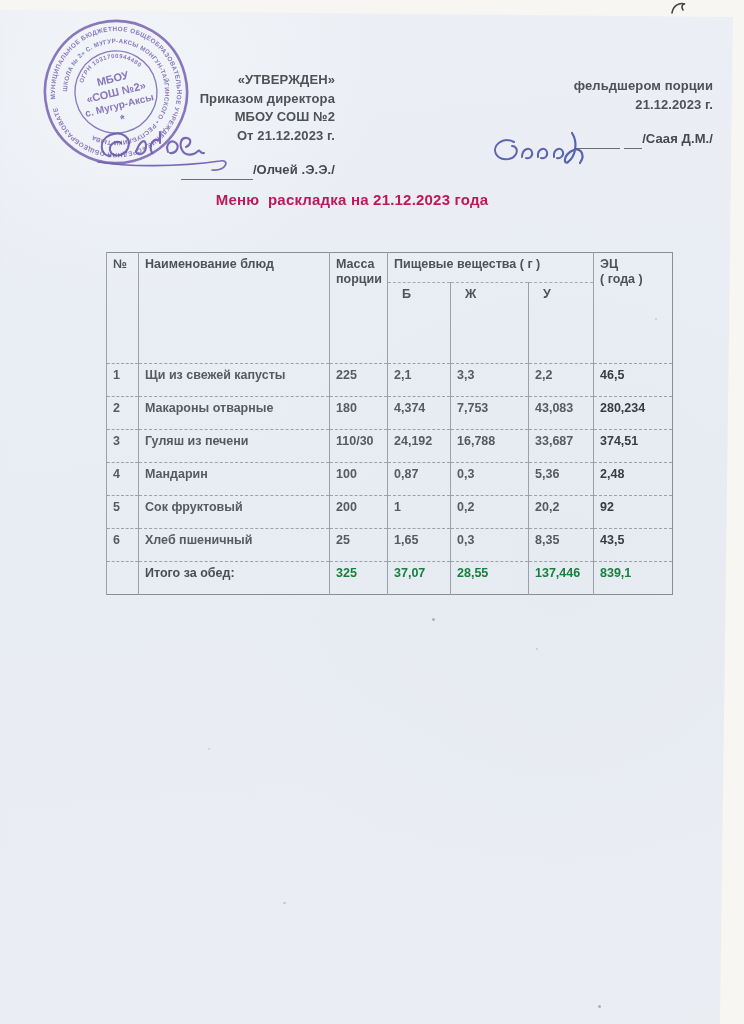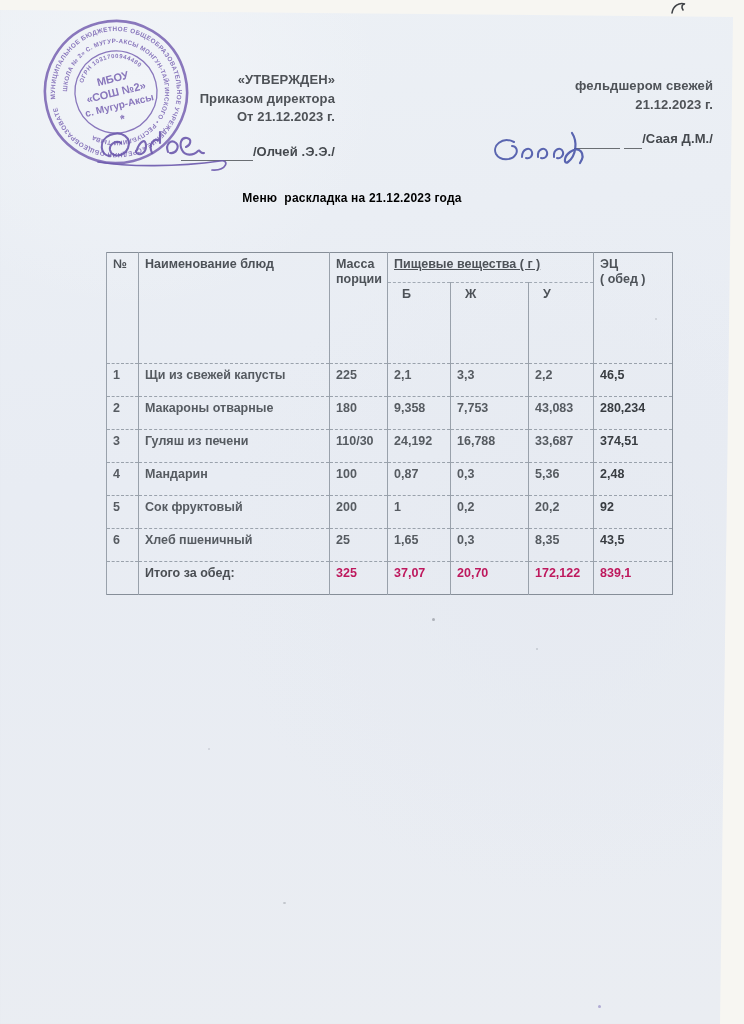--- a/index.html
+++ b/index.html
@@ -25,45 +25,45 @@
   
   .hblock{position:absolute;color:#4e5257;font-size:13px;font-weight:bold;line-height:18.5px;letter-spacing:.1px;text-align:right;}
   .approved{left:105px;top:71px;width:230px;}
   .agreed{left:483px;top:77px;width:230px;}
   .sigrow{position:relative;height:22px;margin-top:16px;white-space:nowrap;}
   .underl{display:inline-block;border-bottom:1.4px solid #6a6e73;height:14px;vertical-align:bottom;}
   .sig-name{font-weight:bold;color:#45494e;}
   
   .doc-title{
     position:absolute;left:106px;top:191px;width:492px;text-align:center;
-    color:#000000;font-size:12px;font-weight:bold;white-space:pre;letter-spacing:.2px;
+    color:#be185d;font-size:15px;font-weight:bold;white-space:pre;letter-spacing:.2px;
   }
   
   table.menu{
     position:absolute;left:106px;top:252px;width:566px;
     border-collapse:collapse;table-layout:fixed;
     font-size:12.5px;font-weight:bold;color:#565b61;
   }
   table.menu{border:1.6px solid #868e98;}
   table.menu th,table.menu td{
     border-left:1px solid #99a1ab;
     border-top:1px dashed #9aa2ac;
     padding:4px 4px 2px 6px;
     vertical-align:top;text-align:left;
     overflow:hidden;white-space:normal;
     font-weight:bold;
   }
   table.menu thead th{color:#4d5258;line-height:15px;}
-  th.group{border-top:none;text-decoration:underline;}
+  th.group{border-top:none;}
   tr.subhead th{border-top:1px dashed #a2aab4;padding-left:14px;}
   th.ec-head{line-height:15px;padding-top:24px;padding-left:10px;}
   tr.h1 th{border-top:none;}
   td.c-num,th.h-num{padding-left:5px;}
   td.c-ec{color:#383c41;}
-  tr.total td{color:#be185d;}
+  tr.total td{color:#15803d;}
   tr.total td.c-name{color:#4a4e53;}
   tbody td{height:24px;}
   
   .stamp{position:absolute;left:26px;top:12px;width:180px;height:156px;opacity:.88;}
   .ink{position:absolute;pointer-events:none;}
   .speck{position:absolute;border-radius:50%;}
   .s1{left:432px;top:618px;width:3px;height:3px;background:#7e828a;opacity:.55;}
   .s2{left:283px;top:902px;width:3px;height:2px;background:#9a9ea6;opacity:.5;}
   .s3{left:536px;top:648px;width:2px;height:2px;background:#9a9ea6;opacity:.45;}
   .s4{left:208px;top:748px;width:2px;height:2px;background:#a2a6ae;opacity:.4;}
@@ -96,39 +96,40 @@
     <text x="90" y="70" text-anchor="middle" font-size="11" font-weight="bold">МБОУ</text>
     <text x="90" y="84" text-anchor="middle" font-size="11" font-weight="bold">«СОШ №2»</text>
     <text x="90" y="97" text-anchor="middle" font-size="10" font-weight="bold">с. Мугур-Аксы</text>
     <text x="90" y="112" text-anchor="middle" font-size="12" font-weight="bold">*</text>
   </g>
 </svg>
 
 <div class="hblock approved">
   <div>«УТВЕРЖДЕН»</div>
   <div>Приказом директора</div>
+  <div>МБОУ СОШ №2</div>
   <div>От 21.12.2023 г.</div>
   <div class="sigrow">
     <span class="underl" style="width:72px"></span><span class="sig-name">/Олчей .Э.Э./</span>
   </div>
 </div>
 
 <svg class="ink" style="left:94px;top:126px;width:150px;height:50px" viewBox="0 0 150 50">
   <g fill="none" stroke="#6c59ad" stroke-width="2.1" stroke-linecap="round" opacity=".9">
     <path d="M16,30 C6,30 4,14 16,9 C28,4 38,12 34,22 C30,31 18,32 16,24 C15,18 22,14 27,17"></path>
     <path d="M42,26 C46,14 52,12 52,20 C52,27 46,30 43,27"></path>
     <path d="M58,27 C54,18 60,11 66,15 M66,6 L66,17"></path>
     <path d="M74,26 C71,18 77,13 82,17 C86,21 82,28 76,27"></path>
     <path d="M92,21 C97,19 98,13 93,12 C87,11 85,18 88,24 C91,30 99,30 104,25 C106,23 106,28 110,27"></path>
     <path d="M4,36 C34,41 84,41 126,35 C136,33 133,45 118,44" stroke-width="1.7"></path>
   </g>
 </svg>
 
 <div class="hblock agreed">
-  <div>фельдшером свежей</div>
+  <div>фельдшером порции</div>
   <div>21.12.2023 г.</div>
   <div class="sigrow">
     <span class="underl" style="width:46px"></span>&nbsp;<span class="underl" style="width:18px"></span><span class="sig-name">/Саая Д.М./</span>
   </div>
 </div>
 
 <svg class="ink" style="left:488px;top:130px;width:115px;height:42px" viewBox="0 0 115 42">
   <g fill="none" stroke="#4a56a9" stroke-width="2" stroke-linecap="round" opacity=".9">
     <path d="M26,12 C14,6 4,16 8,24 C12,31 24,31 28,24 C30,20 28,16 24,16"></path>
     <path d="M34,27 C34,19 42,16 44,22 C45,26 42,29 38,28"></path>
@@ -151,21 +152,21 @@
       <col style="width:79px">
   </colgroup>
   <thead>
     <tr class="h1" style="height:30px">
       <th class="h-num" rowspan="2">№</th>
       <th rowspan="2">Наименование блюд</th>
       <th rowspan="2">Масса порции</th>
       <th class="group" colspan="3">Пищевые вещества ( г )</th>
       <th class="ec-head" rowspan="2">
         <span>ЭЦ</span><br>
-        <span>( обед )</span>
+        <span>( года )</span>
       </th>
     </tr>
     <tr class="subhead" style="height:81px">
       <th>Б</th>
       <th>Ж</th>
       <th>У</th>
     </tr>
   </thead>
   <tbody id="menu-body">
       <tr style="height: 33px;">
@@ -174,21 +175,21 @@
         <td class="c-mass">225</td>
         <td class="c-b">2,1</td>
         <td class="c-zh">3,3</td>
         <td class="c-u">2,2</td>
         <td class="c-ec">46,5</td>
       </tr>
       <tr style="height: 33px;">
         <td class="c-num">2</td>
         <td class="c-name">Макароны отварные</td>
         <td class="c-mass">180</td>
-        <td class="c-b">9,358</td>
+        <td class="c-b">4,374</td>
         <td class="c-zh">7,753</td>
         <td class="c-u">43,083</td>
         <td class="c-ec">280,234</td>
       </tr>
       <tr style="height: 33px;">
         <td class="c-num">3</td>
         <td class="c-name">Гуляш из печени</td>
         <td class="c-mass">110/30</td>
         <td class="c-b">24,192</td>
         <td class="c-zh">16,788</td>
@@ -220,22 +221,22 @@
         <td class="c-b">1,65</td>
         <td class="c-zh">0,3</td>
         <td class="c-u">8,35</td>
         <td class="c-ec">43,5</td>
       </tr>
       <tr class="total" style="height: 33px;">
         <td class="c-num"></td>
         <td class="c-name">Итого за обед:</td>
         <td class="c-mass">325</td>
         <td class="c-b">37,07</td>
-        <td class="c-zh">20,70</td>
-        <td class="c-u">172,122</td>
+        <td class="c-zh">28,55</td>
+        <td class="c-u">137,446</td>
         <td class="c-ec">839,1</td>
       </tr>
     </tbody>
 </table>
 
 <svg class="ink" style="left:668px;top:0;width:24px;height:16px" viewBox="0 0 24 16">
   <path d="M4,13 C5,6 11,2 17,4 C14,4 13,7 15,10" fill="none" stroke="#3f4246" stroke-width="1.6" stroke-linecap="round"></path>
 </svg>
 <div class="speck s1"></div>
 <div class="speck s2"></div>

